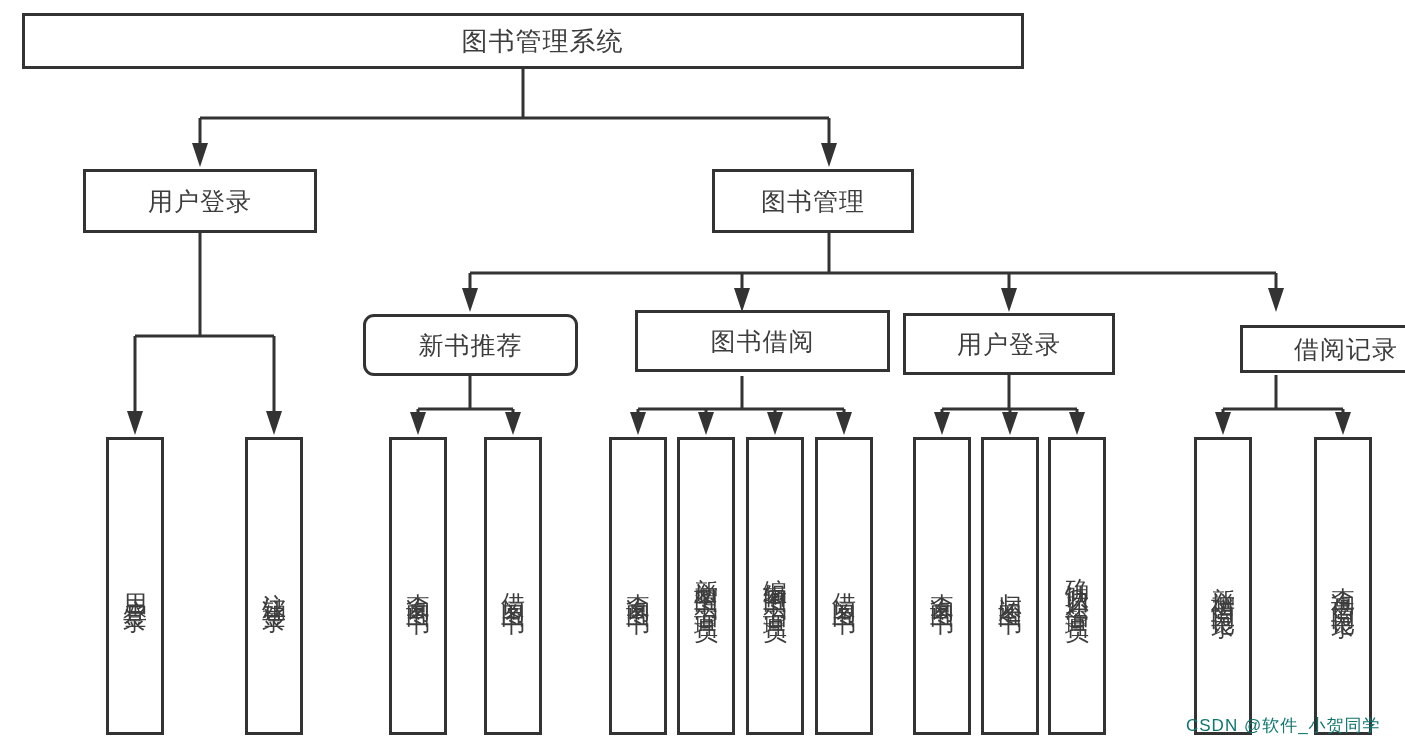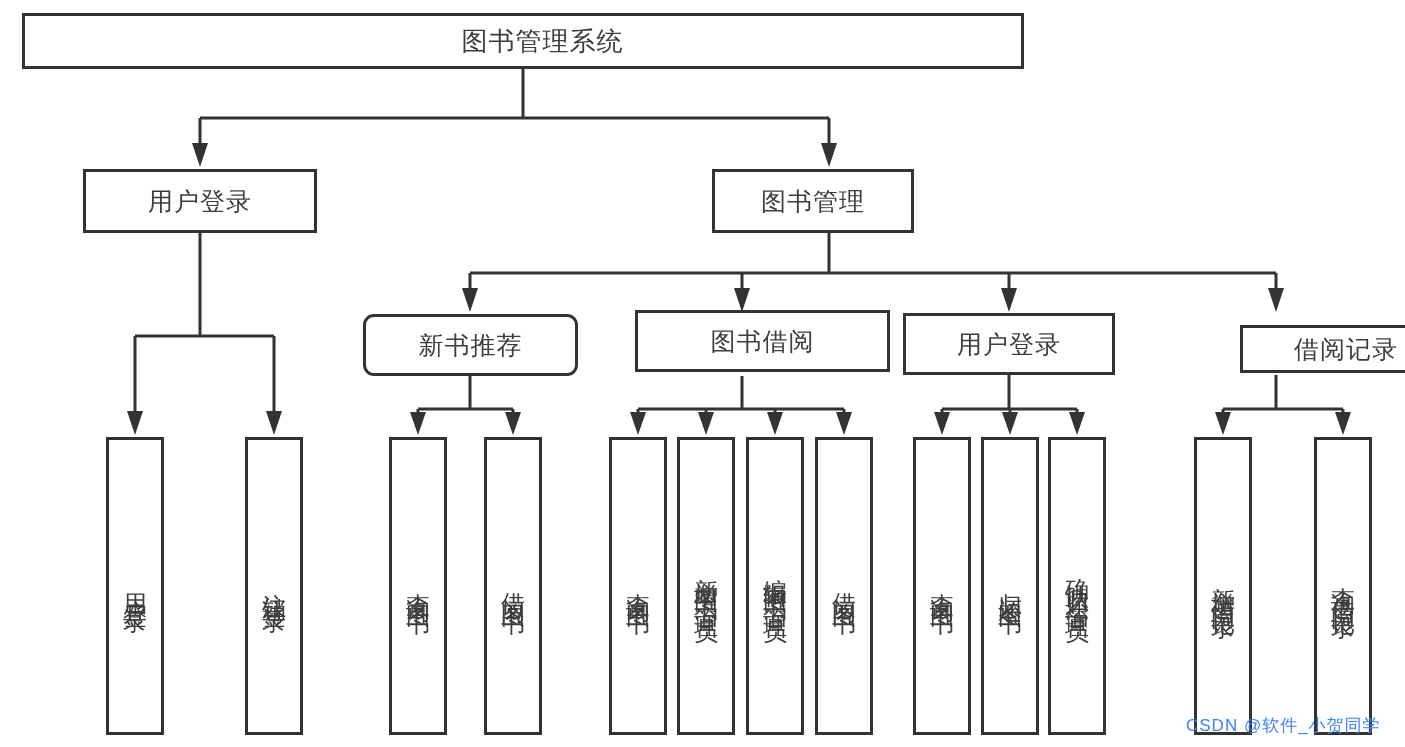--- a/index.html
+++ b/index.html
@@ -18,21 +18,21 @@
   .hlabel { font-size:25px; letter-spacing:1px; white-space:nowrap; }
   .root .hlabel { font-size:26px; }
   .vlabel {
     writing-mode:vertical-rl; text-orientation:mixed;
     font-size:24px; letter-spacing:6px; line-height:1;
     white-space:nowrap;
   }
   .leaf { width:58px; top:437px; height:298px; }
   .watermark {
     position:absolute; left:1186px; top:714px;
-    color:#3b82f6; font-size:17px; letter-spacing:1px;
+    color:#0f766e; font-size:17px; letter-spacing:1px;
     white-space:nowrap; z-index:5;
   }
 </style>
 </head>
 <body>
 
 <div class="stage">
 
   <svg class="connectors" viewBox="0 0 1405 747" xmlns="http://www.w3.org/2000/svg">
     <g stroke="#333333" stroke-width="3" fill="none">

